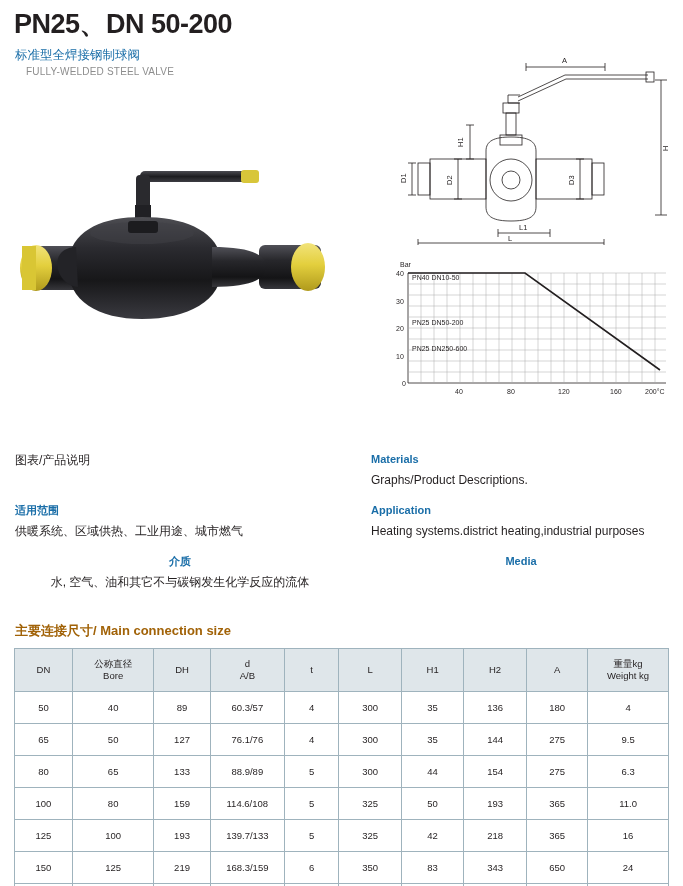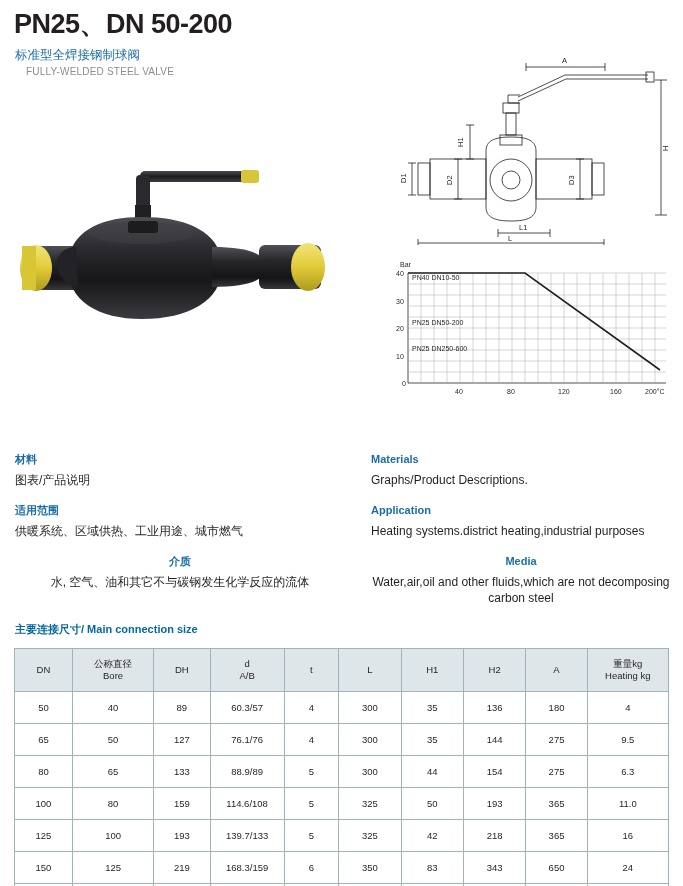--- a/index.html
+++ b/index.html
@@ -47,21 +47,21 @@
   .spec .b{color:#231f20;font-size:12px;display:block;}
   .col-left{left:15px;width:330px;}
   .col-right{left:371px;width:300px;}
   .row1{top:452px;}
   .row2{top:503px;}
   .row3{top:554px;text-align:center;}
 
   
   .table-title{
     position:absolute;left:15px;top:622px;
-    font-size:11px;font-weight:bold;color:#0369a1;
+    font-size:13px;font-weight:bold;color:#a16207;
   }
   table.maintable{
     position:absolute;left:14px;top:648px;
     width:655px;border-collapse:collapse;
     font-size:9.5px;
   }
   table.maintable th{
     background:#dfe6ea;border:1px solid #9fb3bd;
     height:40px;font-weight:normal;color:#231f20;
     font-size:9.5px;line-height:1.25;
@@ -267,21 +267,20 @@
       <text x="230" y="139">160</text>
       <text x="265" y="139">200°C</text>
       <text x="32" y="25">PN40  DN10-50</text>
       <text x="32" y="70">PN25  DN50-200</text>
       <text x="32" y="96">PN25  DN250-600</text>
     </g>
   </svg>
 </div>
 
 <div class="spec col-left row1">
-  <span class="h">材料</span>
   <span class="b">图表/产品说明</span>
 </div>
 <div class="spec col-right row1">
   <span class="h">Materials</span>
   <span class="b">Graphs/Product Descriptions.</span>
 </div>
 
 <div class="spec col-left row2">
   <span class="h">适用范围</span>
   <span class="b">供暖系统、区域供热、工业用途、城市燃气</span>
@@ -290,21 +289,20 @@
   <span class="h">Application</span>
   <span class="b">Heating systems.district heating,industrial purposes</span>
 </div>
 
 <div class="spec col-left row3">
   <span class="h">介质</span>
   <span class="b">水, 空气、油和其它不与碳钢发生化学反应的流体</span>
 </div>
 <div class="spec col-right row3">
   <span class="h">Media</span>
-  <span class="b">Water,air,oil and other fluids,which are not decomposing carbon steel</span>
 </div>
 
 <div class="table-title">主要连接尺寸/ Main connection size</div>
 
 <table class="maintable">
   <thead>
     <tr>
       <th class="c-dn">
         <span class="two-line">DN</span>
       </th>
@@ -329,21 +327,21 @@
         <span class="two-line">H1</span>
       </th>
       <th class="c-h2">
         <span class="two-line">H2</span>
       </th>
       <th class="c-a">
         <span class="two-line">A</span>
       </th>
       <th class="c-w">
         <span class="two-line">重量kg</span>
-        <span class="two-line">Heating kg</span>
+        <span class="two-line">Weight kg</span>
       </th>
     </tr>
   </thead>
   <tbody>
     <tr>
       <td>50</td>
       <td>40</td>
       <td>89</td>
       <td>60.3/57</td>
       <td>4</td>

